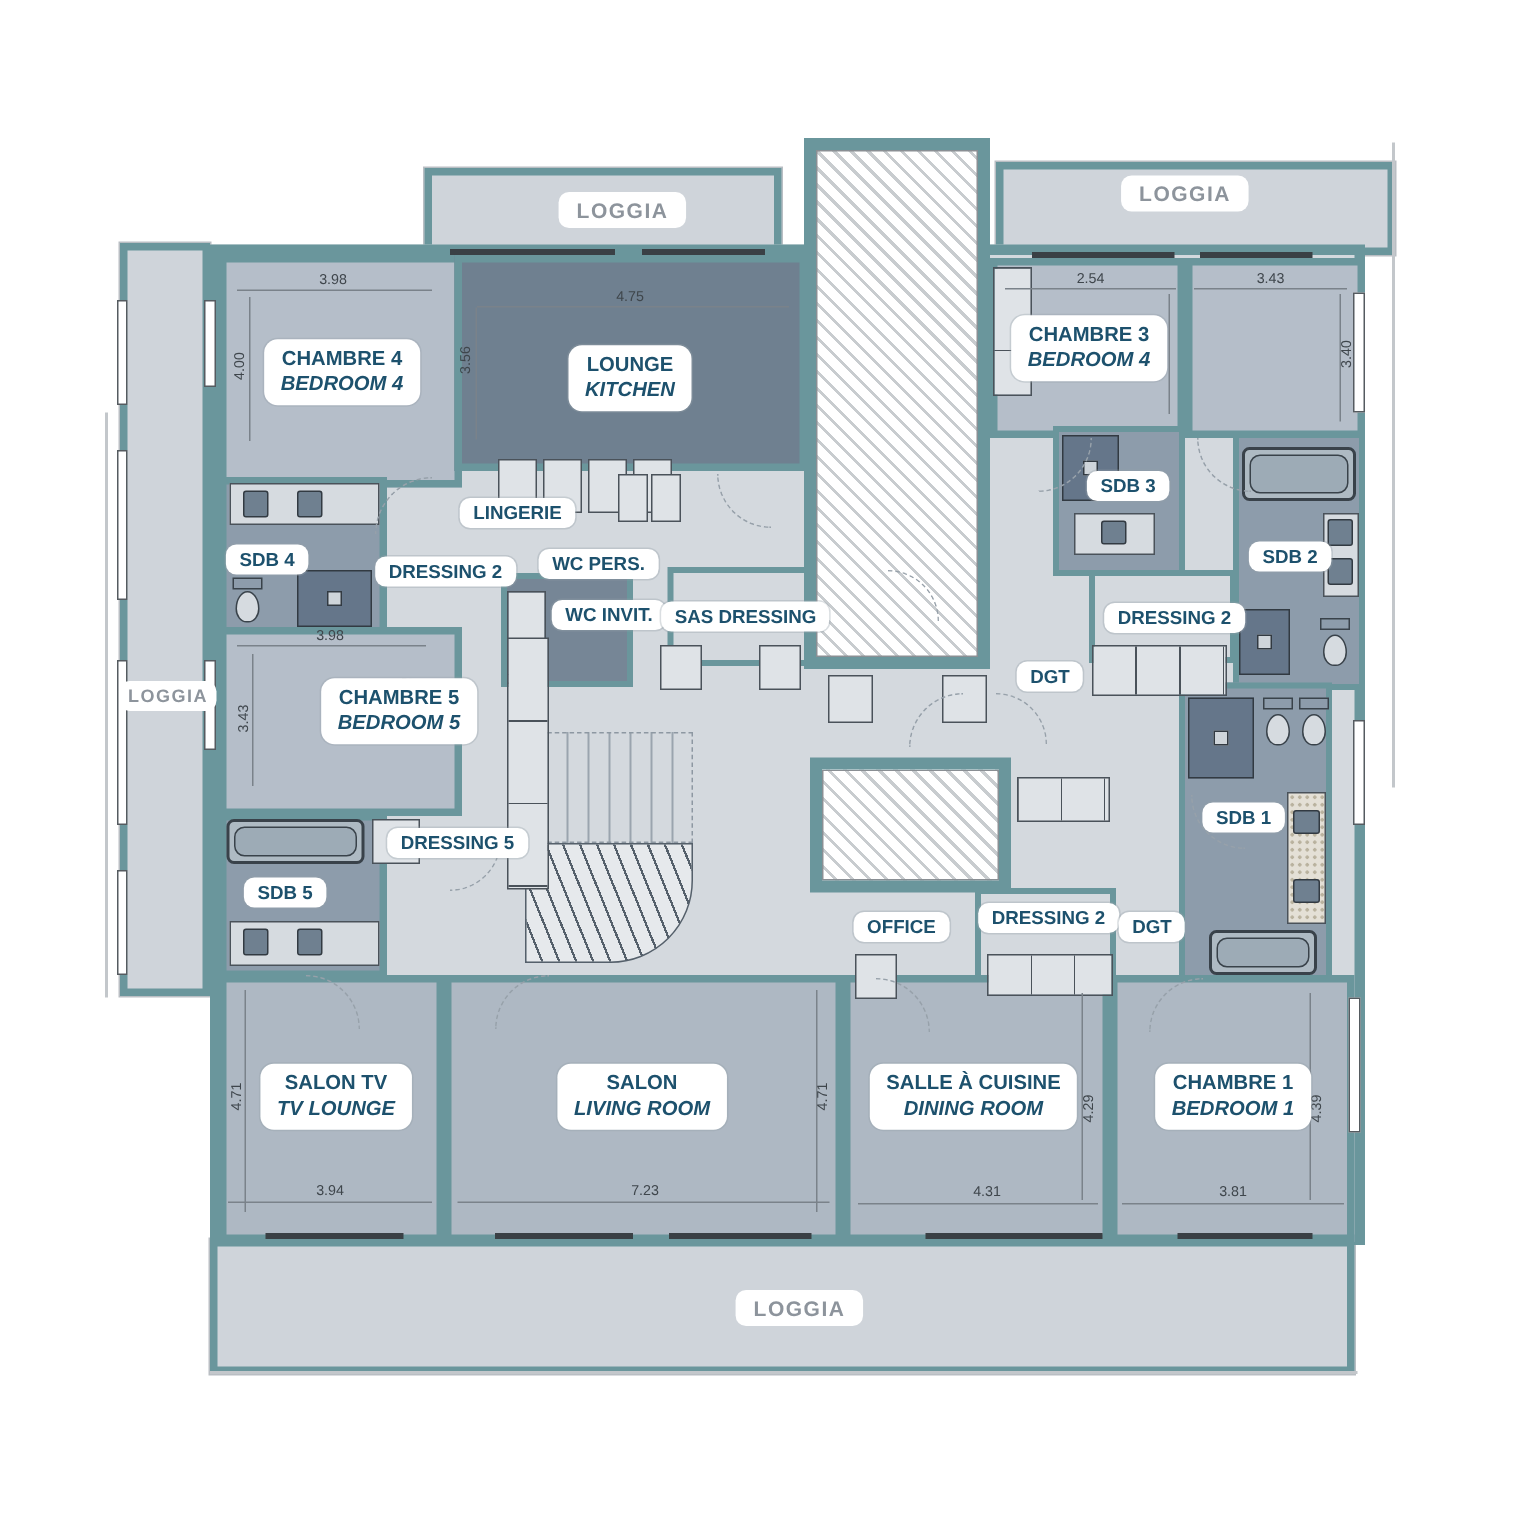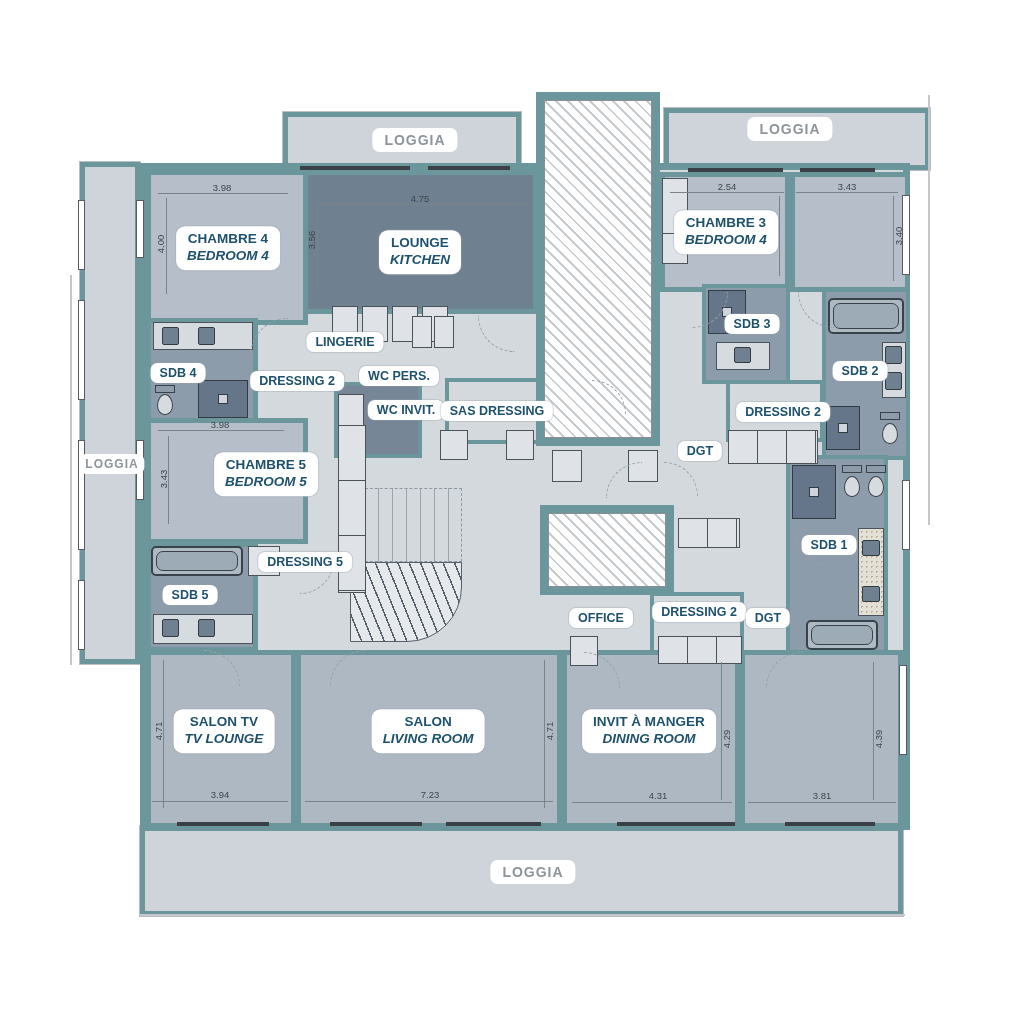--- a/index.html
+++ b/index.html
@@ -214,21 +214,22 @@
   <div class="abs loggia-label" style="left:790px;top:129px;">LOGGIA</div>
   <div class="abs loggia-label" style="left:112px;top:464px;font-size:12px;padding:3px 6px;">LOGGIA</div>
   <div class="abs loggia-label" style="left:533px;top:872px;">LOGGIA</div>
 
   <div class="abs room-label" style="left:228px;top:248px;"><span>CHAMBRE 4</span><span class="en">BEDROOM 4</span></div>
   <div class="abs room-label" style="left:420px;top:252px;"><span>LOUNGE</span><span class="en">KITCHEN</span></div>
   <div class="abs room-label" style="left:726px;top:232px;"><span>CHAMBRE 3</span><span class="en">BEDROOM 4</span></div>
   <div class="abs room-label" style="left:224px;top:474px;margin-left:42px;"><span>CHAMBRE 5</span><span class="en">BEDROOM 5</span></div>
   <div class="abs room-label" style="left:428px;top:731px;"><span>SALON</span><span class="en">LIVING ROOM</span></div>
   <div class="abs room-label" style="left:224px;top:731px;"><span>SALON TV</span><span class="en">TV LOUNGE</span></div>
-  <div class="abs room-label" style="left:649px;top:731px;"><span>INVIT À MANGER</span><span class="en">DINING ROOM</span></div>
+  <div class="abs room-label" style="left:649px;top:731px;"><span>SALLE À CUISINE</span><span class="en">DINING ROOM</span></div>
+  <div class="abs room-label" style="left:822px;top:731px;"><span>CHAMBRE 1</span><span class="en">BEDROOM 1</span></div>
 
   <div class="abs small-label" style="left:178px;top:373px;">SDB 4</div>
   <div class="abs small-label" style="left:297px;top:381px;">DRESSING 2</div>
   <div class="abs small-label" style="left:345px;top:342px;">LINGERIE</div>
   <div class="abs small-label" style="left:399px;top:376px;">WC PERS.</div>
   <div class="abs small-label" style="left:406px;top:410px;">WC INVIT.</div>
   <div class="abs small-label" style="left:497px;top:411px;">SAS DRESSING</div>
   <div class="abs small-label" style="left:752px;top:324px;">SDB 3</div>
   <div class="abs small-label" style="left:860px;top:371px;">SDB 2</div>
   <div class="abs small-label" style="left:783px;top:412px;">DRESSING 2</div>

